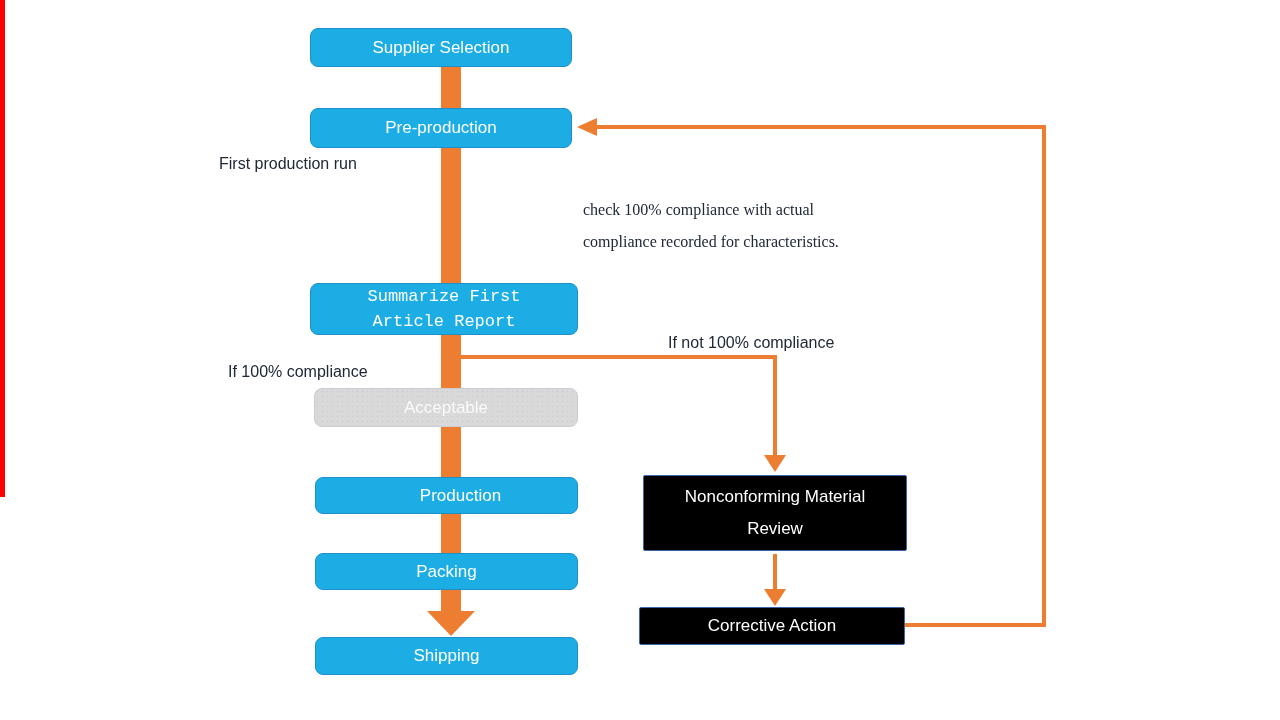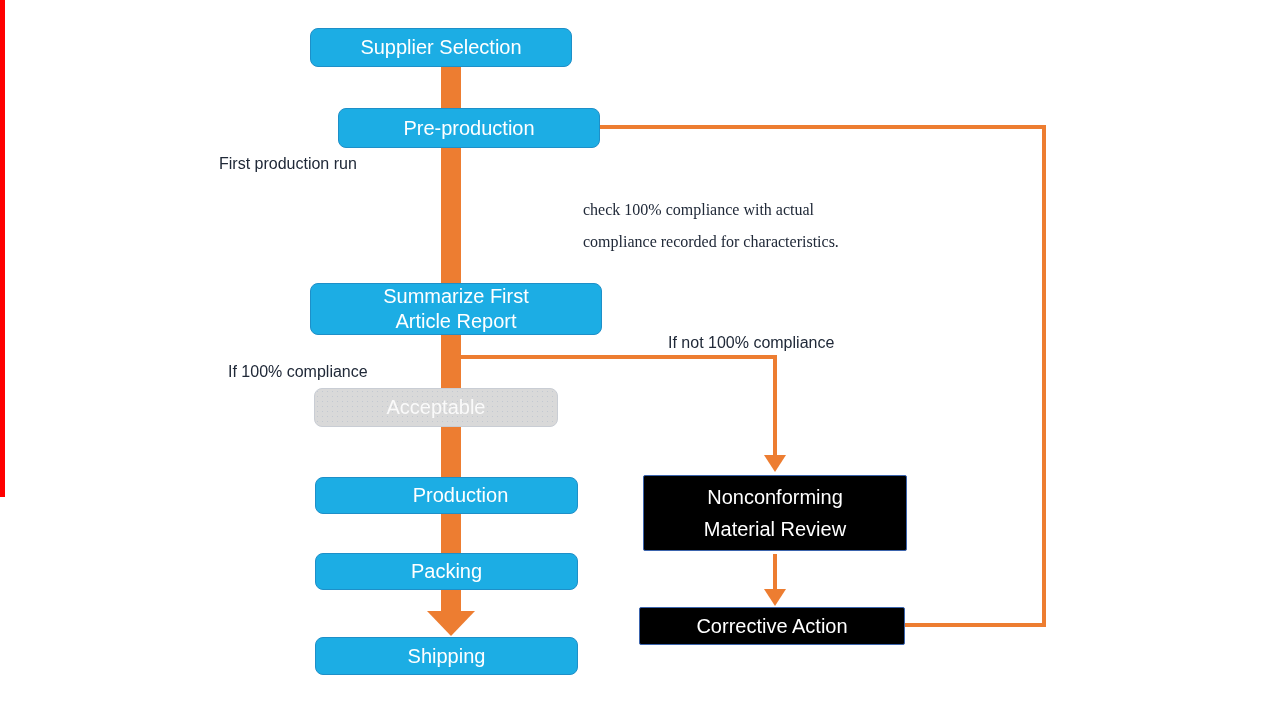--- a/index.html
+++ b/index.html
@@ -55,21 +55,21 @@
     border-left: 11px solid transparent;
     border-right: 11px solid transparent;
     border-top: 17px solid #ED7D31;
   }
   
   .box {
     position: absolute; z-index: 3;
     display: flex; align-items: center; justify-content: center;
     text-align: center;
     color: #ffffff;
-    font-size: 20px;
+    font-size: 17px;
     box-sizing: border-box;
   }
   .box.cyan {
     background: #1CADE4;
     border: 1.5px solid #1E8FC8;
     border-radius: 8px;
   }
   .box.gray {
     background-color: #D9D9D9;
     background-image: radial-gradient(#c2c8d1 0.8px, transparent 0.9px);
@@ -78,26 +78,26 @@
     border-radius: 8px;
     color: #fafafa;
   }
   .box.navy {
     background: #000000;
     border: 1.5px solid #3b64ad;
     border-radius: 2px;
     justify-content: center;
   }
   .box-supplier   { left: 310px; top: 28px;  width: 262px; height: 39px; }
-  .box-preprod    { left: 310px; top: 108px; width: 262px; height: 40px; margin-left: 28px; }
+  .box-preprod    { left: 310px; top: 108px; width: 262px; height: 40px; }
   .box-fai        { left: 310px; top: 186px; width: 261px; height: 66px; border-radius: 14px; }
   .box-fai .box-label       { max-width: 170px; line-height: 31px; }
-  .box-summarize  { left: 310px; top: 283px; width: 292px; height: 52px; }
+  .box-summarize  { left: 310px; top: 283px; width: 268px; height: 52px; font-family: Liberation Mono, monospace; }
   .box-summarize .box-label { max-width: 190px; line-height: 25px; }
-  .box-acceptable { left: 314px; top: 388px; width: 244px; height: 39px; }
+  .box-acceptable { left: 314px; top: 388px; width: 264px; height: 39px; }
   .box-production { left: 315px; top: 477px; width: 263px; height: 37px; padding-left: 28px; }
   .box-packing    { left: 315px; top: 553px; width: 263px; height: 37px; }
   .box-shipping   { left: 315px; top: 637px; width: 263px; height: 38px; }
   .box-nmr        { left: 643px; top: 475px; width: 264px; height: 76px; }
   .box-nmr .box-label       { max-width: 210px; line-height: 32px; }
   .box-ca         { left: 639px; top: 607px; width: 266px; height: 38px; }
   
   .annot {
     position: absolute; z-index: 4;
     color: #202938;

